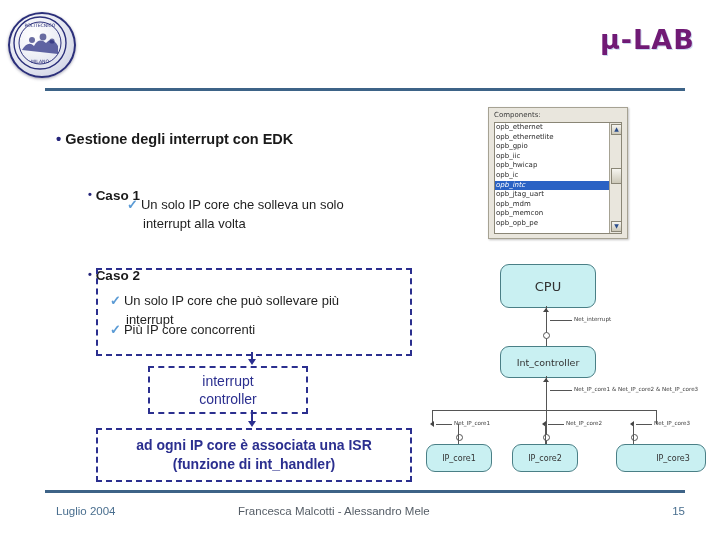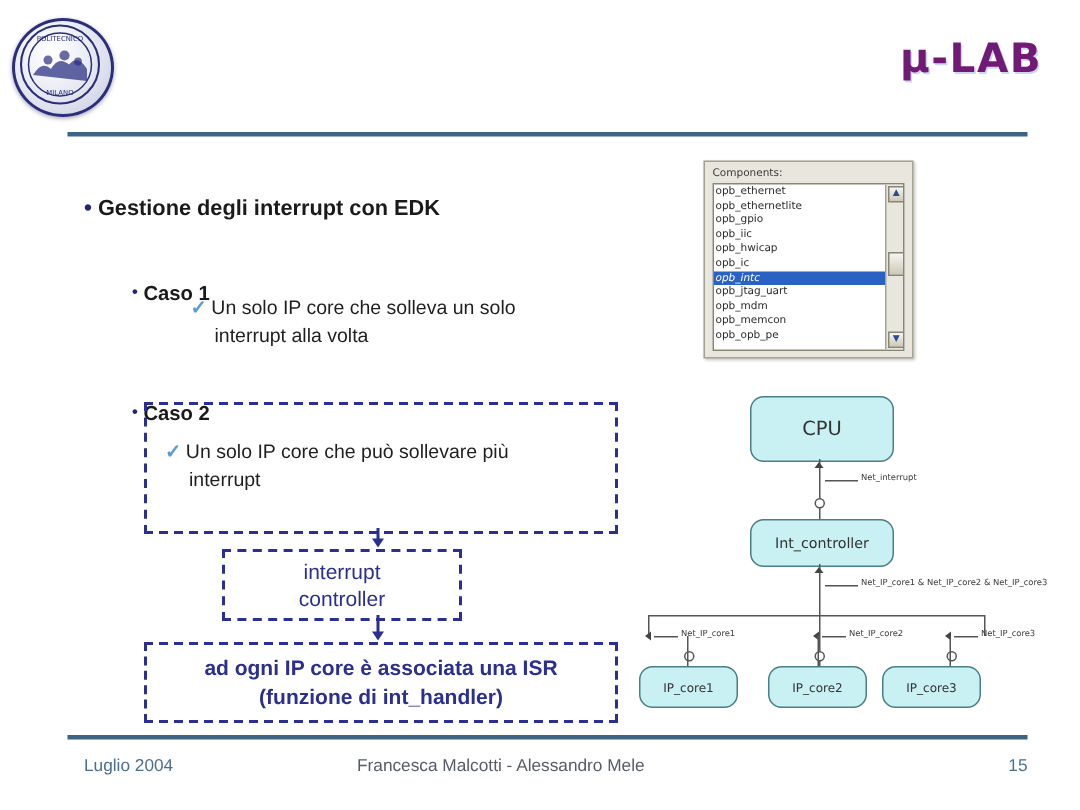--- a/index.html
+++ b/index.html
@@ -98,21 +98,21 @@
   .arrowhead{
     position:absolute;width:0;height:0;
     border-left:4px solid transparent;border-right:4px solid transparent;
     border-top:6px solid #2b2f8f;
   }
   #arr1{left:248px;top:359px;}
   #arr2{left:248px;top:421px;}
 
   
   .edk{
-    position:absolute;left:469px;top:107px;width:138px;height:130px;
+    position:absolute;left:488px;top:107px;width:138px;height:130px;
     background:#e9e6dd;border:1px solid #a6a293;
     box-shadow:1px 1px 2px rgba(0,0,0,.25);
     font-family:"DejaVu Sans", sans-serif;
   }
   .edk-label{
     position:absolute;left:5px;top:3px;font-size:7px;color:#3a3a3a;
   }
   .edk-list{
     position:absolute;left:5px;top:14px;right:5px;bottom:4px;
     background:#ffffff;border:1px solid #8a8676;
@@ -145,21 +145,21 @@
   .blk{
     position:absolute;background:#c9f0f2;border:1px solid #4a7f86;
     border-radius:9px;
     display:flex;align-items:center;justify-content:center;
     color:#333;font-family:"DejaVu Sans", sans-serif;
   }
   #blk-cpu{left:88px;top:6px;width:94px;height:42px;font-size:13px;}
   #blk-intc{left:88px;top:88px;width:94px;height:30px;font-size:9.5px;}
   #blk-ip1{left:14px;top:186px;width:64px;height:26px;font-size:8px;}
   #blk-ip2{left:100px;top:186px;width:64px;height:26px;font-size:8px;}
-  #blk-ip3{left:176px;top:186px;width:64px;height:26px;font-size:8px;}
+  #blk-ip3{left:204px;top:186px;width:64px;height:26px;font-size:8px;padding-left:24px;}
 
   .wire{position:absolute;background:#555;}
   .netlbl{
     position:absolute;font-family:"DejaVu Sans", sans-serif;
     font-size:5.6px;color:#3a3a3a;white-space:nowrap;
   }
   .pin{
     position:absolute;width:5px;height:5px;border:1px solid #555;
     border-radius:50%;background:#fff;
   }
@@ -224,20 +224,23 @@
 
   <div class="lvl2 caso2">
     <span class="dot">•</span>
     <span>Caso 2</span>
   </div>
 
   <div class="dbox" id="box-caso2">
     <div class="lvl3 line1">
       <span class="check">✓</span><span>Un solo IP core che può sollevare più</span>
       <span class="ind">interrupt</span>
+    </div>
+    <div class="lvl3 line2">
+      <span class="check">✓</span><span>Più IP core concorrenti</span>
     </div>
   </div>
 
   <div class="conn" id="conn1"></div>
   <div class="arrowhead" id="arr1"></div>
 
   <div class="dbox" id="box-intc">
     <div class="txt">
       <span>interrupt</span><br>
       <span>controller</span>

